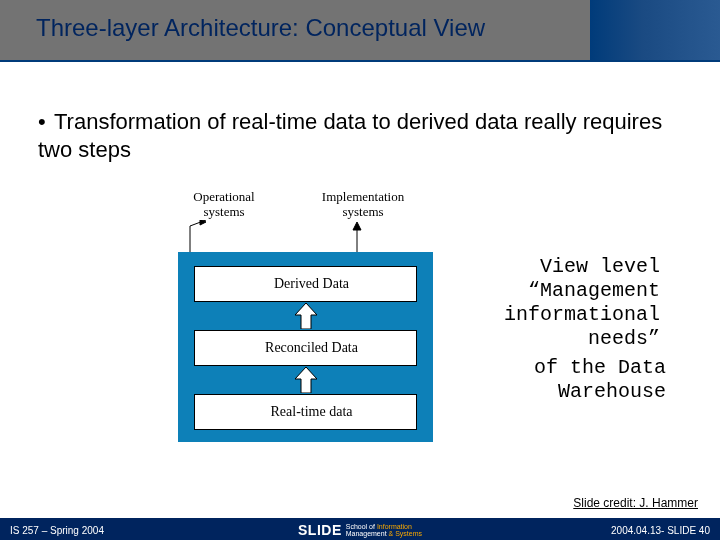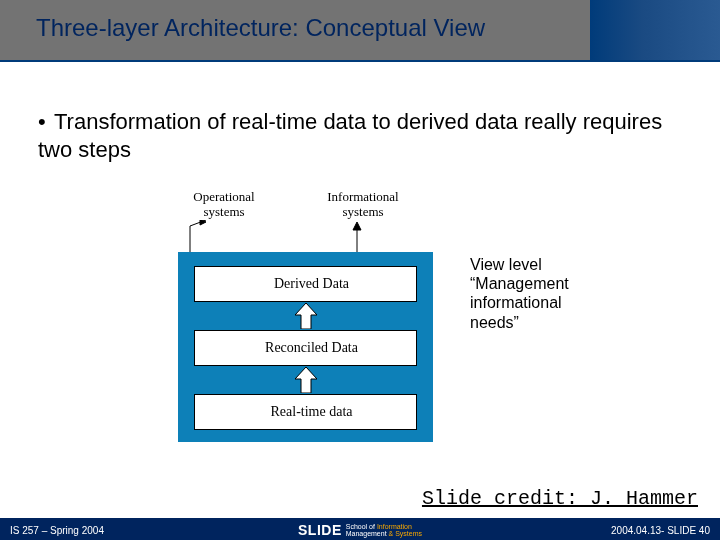--- a/index.html
+++ b/index.html
@@ -90,32 +90,32 @@
     position: absolute;
     left: 50%;
     transform: translateX(-50%);
     width: 22px; height: 26px;
   }
   .ua1 { top: 51px; }
   .ua2 { top: 115px; }
   .up-arrow svg { display: block; }
   .annot {
     position: absolute;
-    font-family: Liberation Sans, sans-serif;
-    font-size: 16px;
-    text-align: left;
+    font-family: Liberation Mono, monospace;
+    font-size: 20px;
+    text-align: right;
     line-height: 1.2;
   }
   .annot-view { top: 255px; left: 470px; width: 190px; }
   .annot-phys { top: 332px; left: 456px; width: 210px; }
   .credit {
     position: absolute;
     bottom: 30px; right: 22px;
-    font-family: Liberation Mono, monospace;
-    font-size: 20px;
+    font-family: Liberation Sans, sans-serif;
+    font-size: 12px;
     color: #000;
     text-decoration: underline;
   }
   .footer-band {
     position: absolute;
     bottom: 0; left: 0; right: 0;
     height: 22px;
     background: #00245e;
   }
   .footer-left {
@@ -172,21 +172,21 @@
   <span class="dot">•</span><span>Transformation of real-time data to derived data really requires two steps</span>
 </div>
 
 <div class="diagram-area">
   <div class="sys-labels">
     <div class="sys-label sys-op">
       <span>Operational</span><br>
       <span>systems</span>
     </div>
     <div class="sys-label sys-inf">
-      <span>Informational</span><br>
+      <span>Implementation</span><br>
       <span>systems</span>
     </div>
   </div>
 
   <svg class="thin-arrow" style="left:46px; top:30px; width:30px; height:200px;" viewBox="0 0 30 200">
     <path d="M20 0 L4 6 L4 188 L20 194" stroke="#000" fill="none" stroke-width="1"></path>
     <polygon points="20,0 14,-3 14,3" fill="#000" transform="translate(0,2)"></polygon>
   </svg>
   <svg class="thin-arrow" style="left:210px; top:32px; width:14px; height:30px;" viewBox="0 0 14 30">
     <line x1="7" y1="30" x2="7" y2="4" stroke="#000" stroke-width="1"></line>
@@ -210,20 +210,21 @@
   </div>
 </div>
 
 <div class="annot annot-view">
   <span>View level</span><br>
   <span>“Management informational</span><br>
   <span>needs”</span>
 </div>
 <div class="annot annot-phys">
   <br>
+  <span>of the Data Warehouse</span>
 </div>
 
 <div class="credit">Slide credit: J. Hammer</div>
 
 <div class="footer-band">
   <div class="footer-left">IS 257 – Spring 2004</div>
   <div class="footer-logo">
     <span class="sims">SLIDE</span>
     <span class="sub">
       <span>School of </span><span class="ora">Information</span><br>

